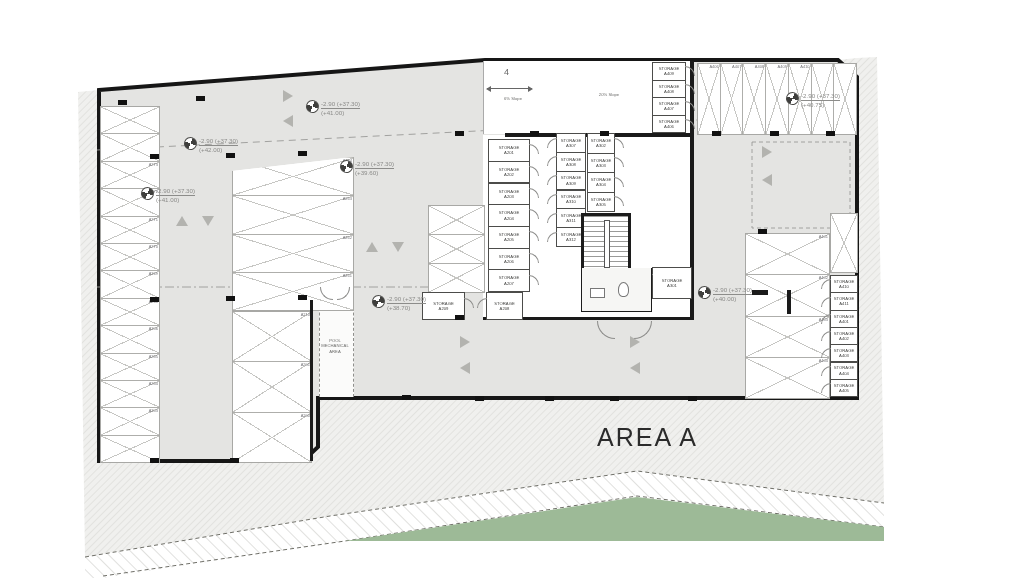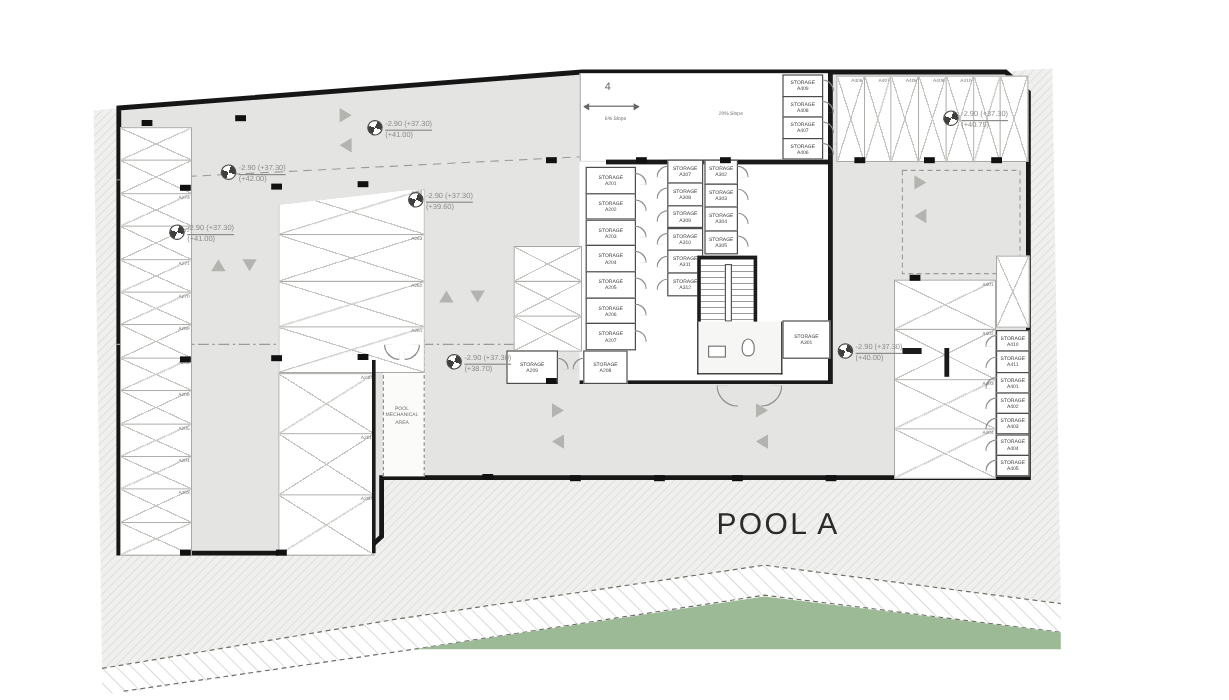--- a/index.html
+++ b/index.html
@@ -539,15 +539,15 @@
         <em>(+40.75)</em>
       </span>
   </div>
 
   <div class="ramp-num" style="left:504px;top:67px;">4</div>
   <div class="dim" style="left:487px;top:88px;width:45px;"></div>
   <div class="tinytxt" style="left:498px;top:96px;width:30px;">6% Slope</div>
   <div class="tinytxt" style="left:592px;top:92px;width:34px;">20% Slope</div>
 
   <div class="tinytxt" style="left:321px;top:338px;width:28px;">POOL MECHANICAL AREA</div>
-  <div class="block-title" style="left:597px;top:423px;">POOL A</div>
+  <div class="block-title" style="left:597px;top:423px;">AREA A</div>
 
 </div>
 
 </body></html>

